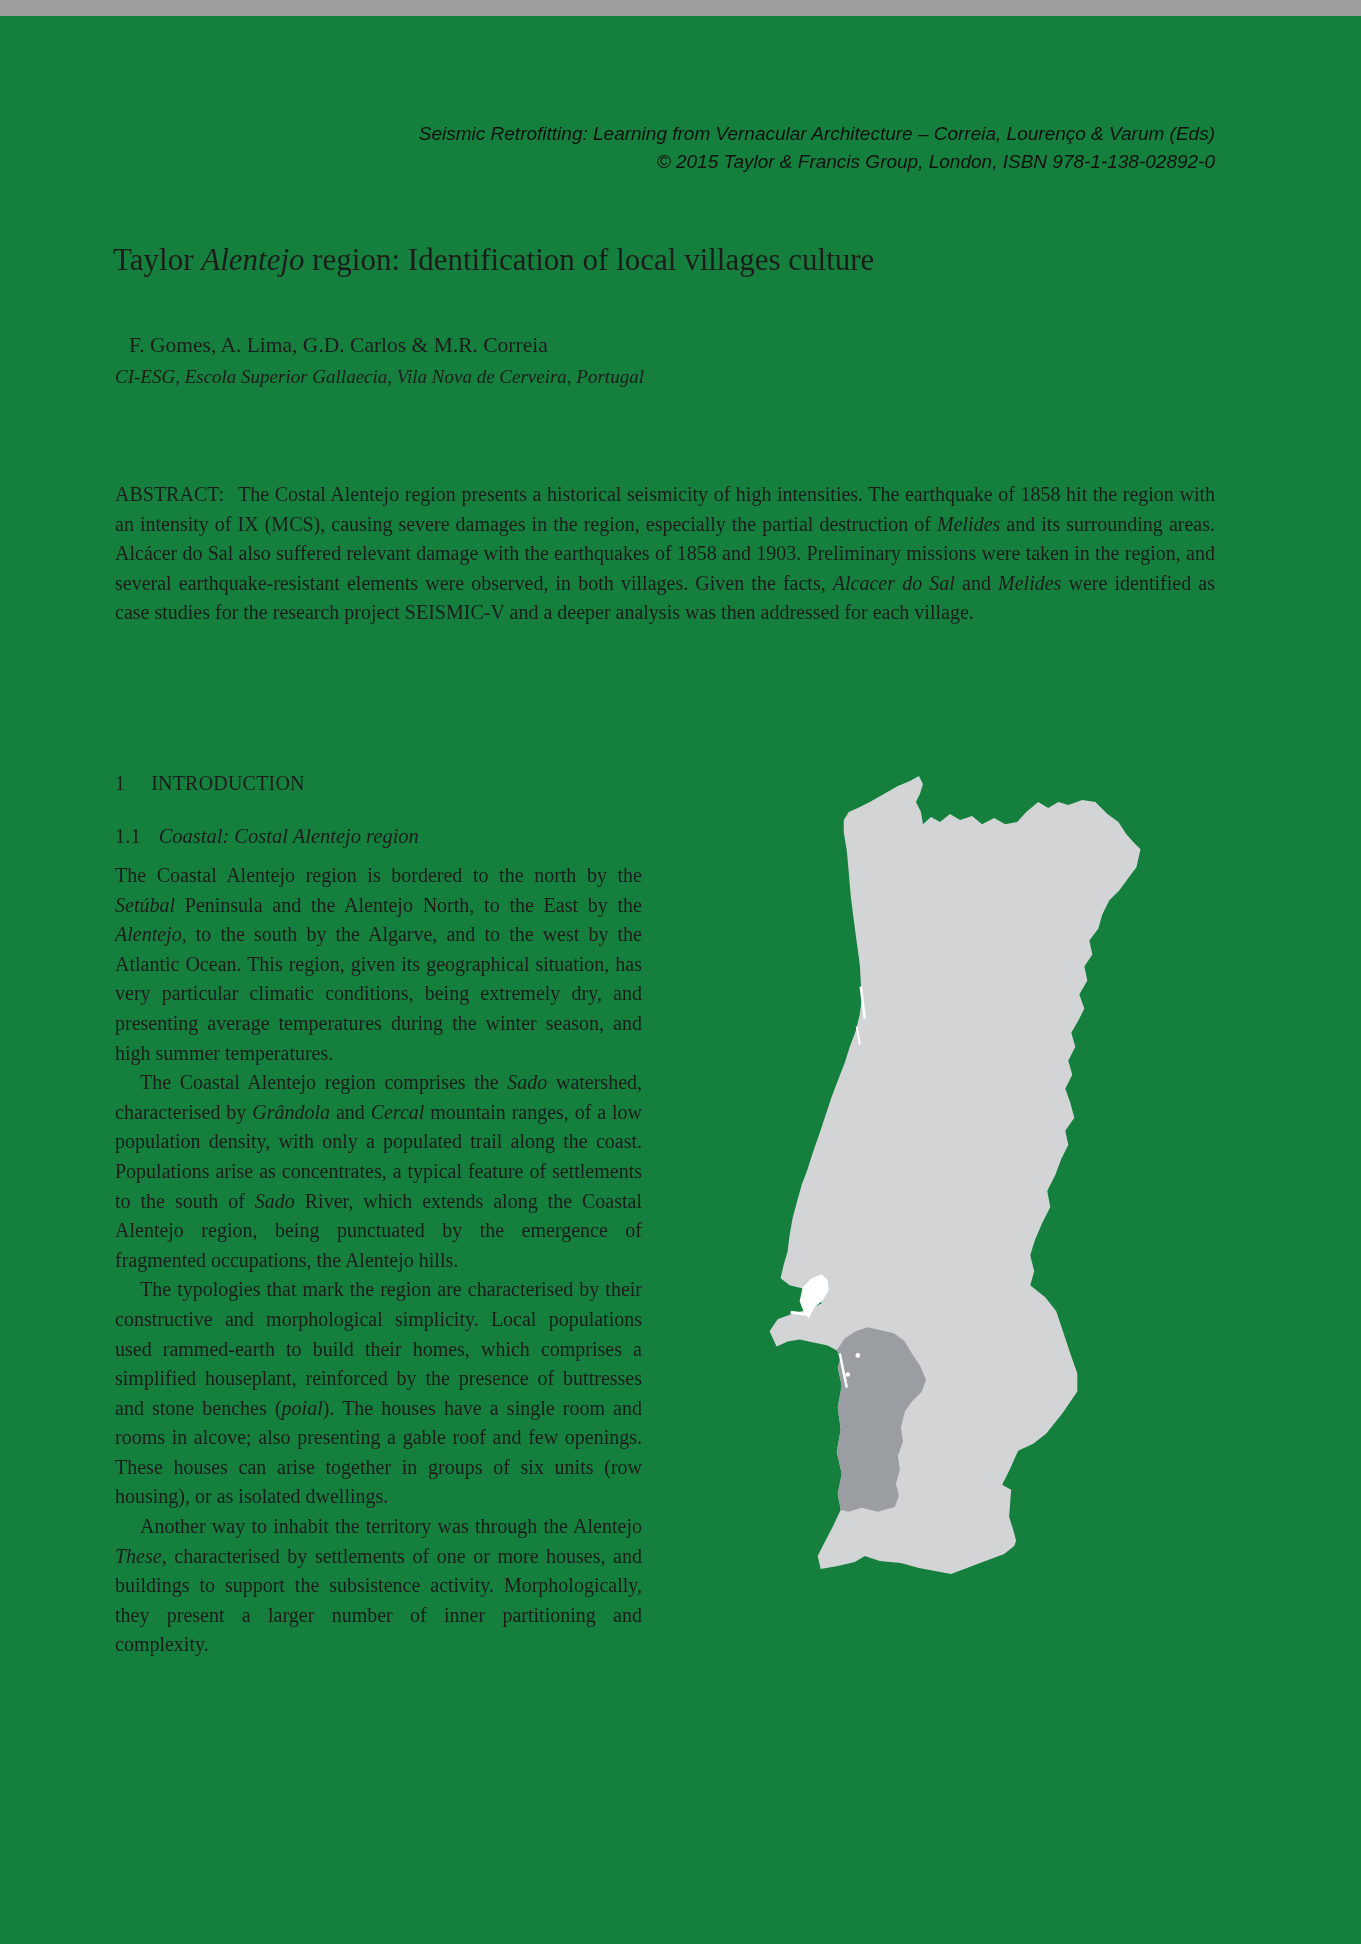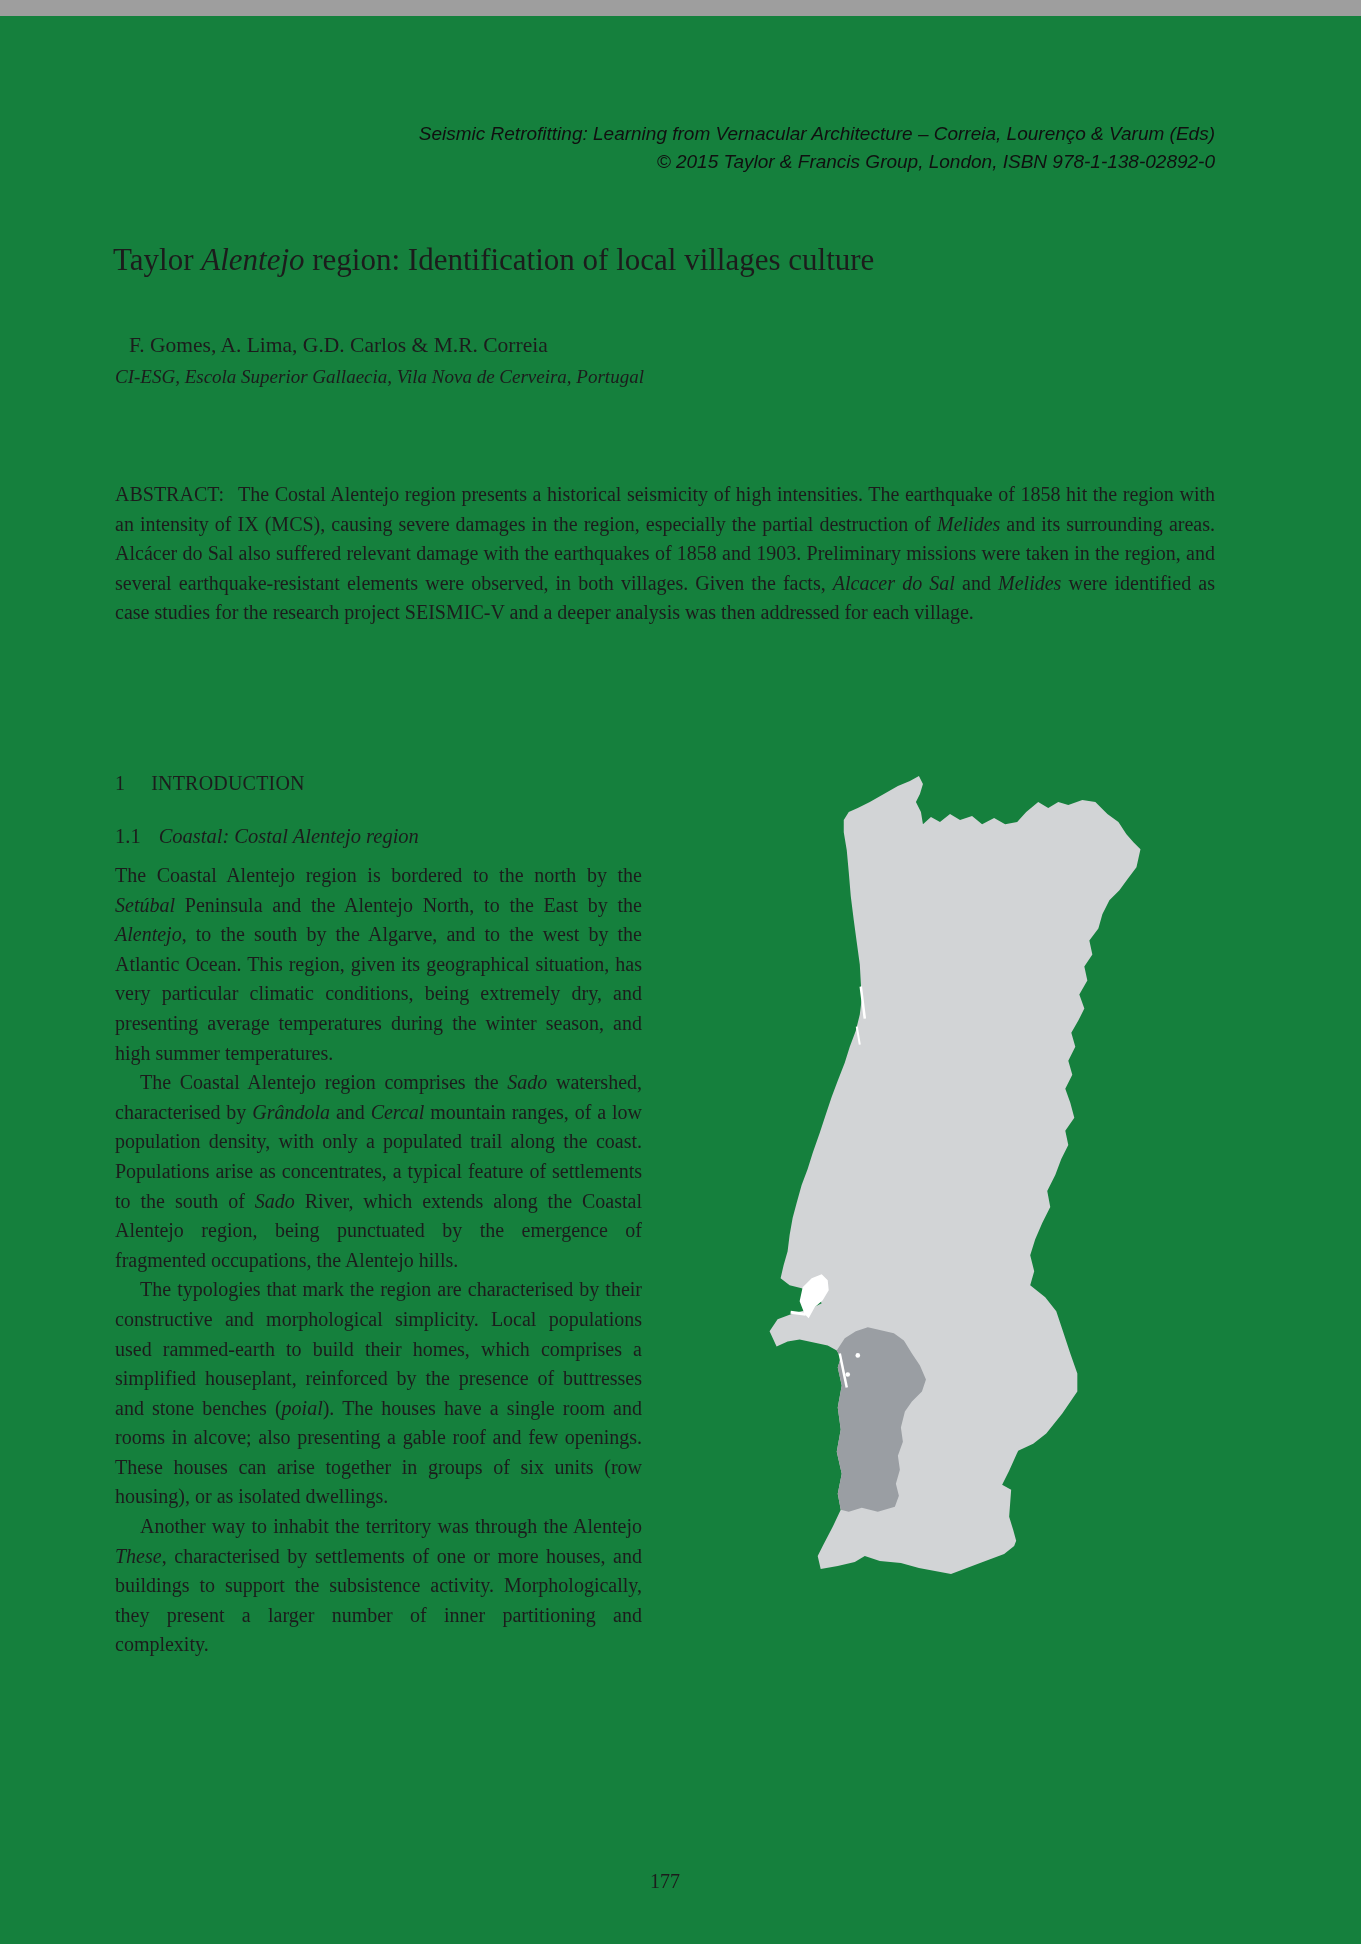--- a/index.html
+++ b/index.html
@@ -98,15 +98,14 @@
       <line x1="41" y1="539" x2="56" y2="541" stroke-width="3" fill="none" stroke="#ffffff"></line>
       <line x1="111" y1="214" x2="115" y2="246" stroke-width="2.5" fill="none" stroke="#ffffff"></line>
       <line x1="107" y1="254" x2="110" y2="272" stroke-width="2" fill="none" stroke="#ffffff"></line>
       <line x1="90" y1="580" x2="97" y2="614" stroke-width="2.5" fill="none" stroke="#ffffff"></line>
       <circle cx="108" cy="582" r="2.3" fill="#ffffff"></circle>
       <circle cx="98" cy="601" r="2.3" fill="#ffffff"></circle>
     </svg>
   </div>
 
 
-  <div class="page-number">177</div>
 
 </div>
 
 </body></html>

